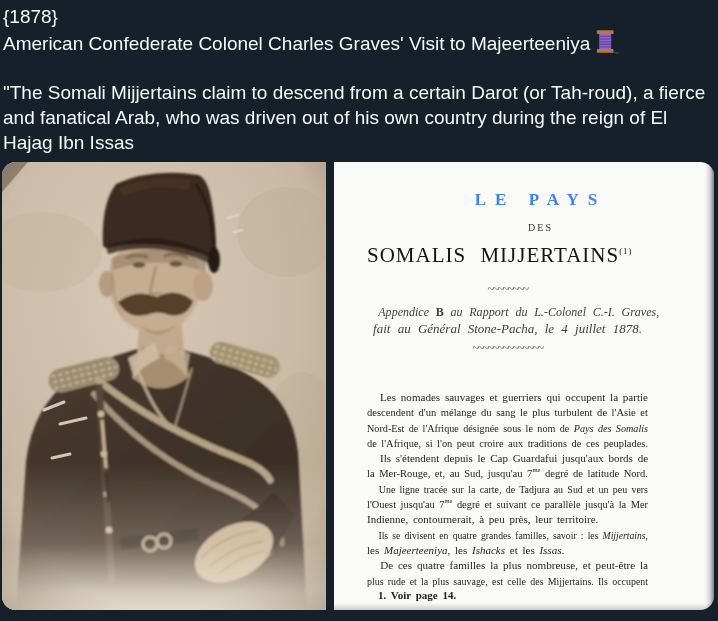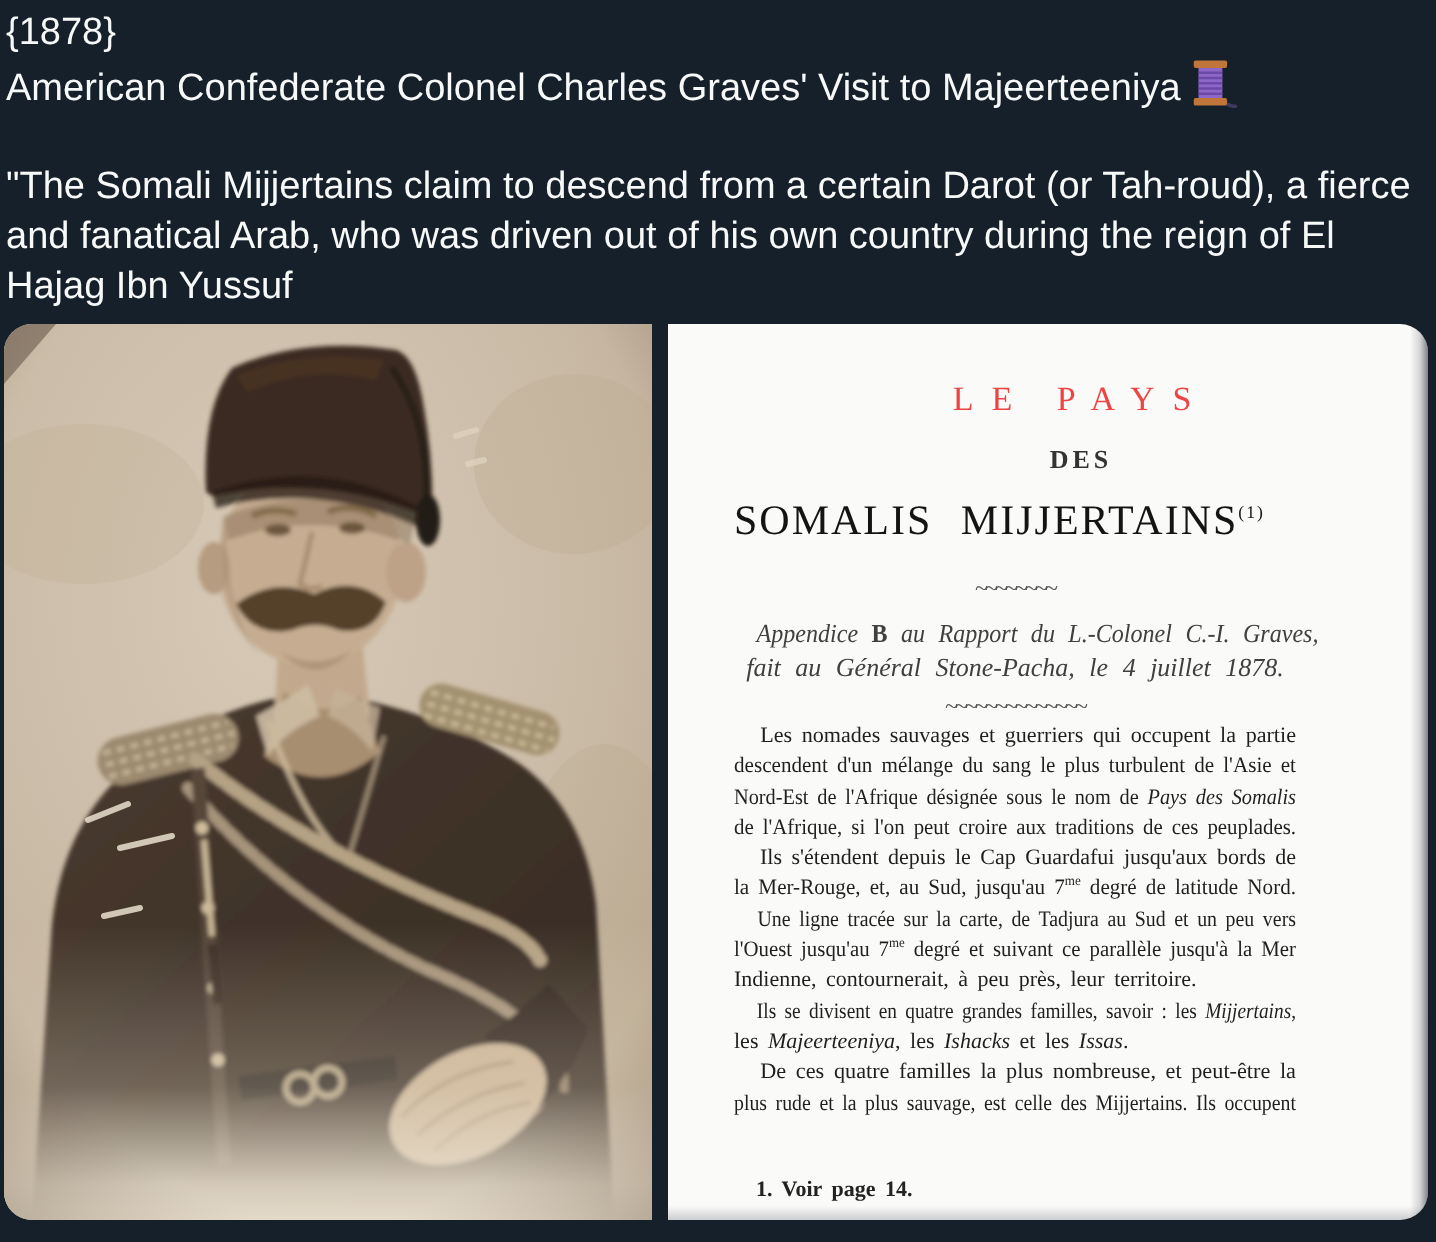--- a/index.html
+++ b/index.html
@@ -19,34 +19,34 @@
              border-radius:0 14px 14px 0;overflow:hidden;background:#fafaf8;}
   .media-doc::after{content:"";position:absolute;top:0;bottom:0;right:0;width:9px;
              background:linear-gradient(to right,rgba(25,30,42,0) 0%,rgba(40,45,60,.18) 55%,rgba(25,30,42,.55) 100%);}
   .media-doc::before{content:"";position:absolute;left:0;right:0;bottom:0;height:7px;
              background:linear-gradient(to bottom,rgba(25,30,42,0),rgba(40,45,60,.22));}
 
   
   .doc-inner{position:absolute;left:0;top:0;right:0;bottom:0;padding-left:33px;
              font-family:"Liberation Serif","DejaVu Serif",serif;color:#232323;}
   .doc-title1{margin-top:28px;font-size:17px;letter-spacing:9px;text-align:center;
-              color:#ef4444;font-weight:400;}
-  .doc-title2{margin-top:12px;font-size:13px;letter-spacing:2px;text-align:center;
-              color:#333;font-weight:700;}
+              color:#3b82f6;font-weight:700;}
+  .doc-title2{margin-top:12px;font-size:10px;letter-spacing:2px;text-align:center;
+              color:#333;font-weight:400;}
   .doc-title3{margin-top:10px;font-size:21px;letter-spacing:1px;word-spacing:8px;
               color:#141414;width:281px;}
   .doc-title3 sup{font-size:42%;}
   .squiggle{margin-top:14px;text-align:center;color:#5a5a5a;font-size:12px;
             letter-spacing:-1.5px;width:281px;}
   .squiggle.second{margin-top:4px;}
   .appendice{margin-top:6px;font-size:13px;line-height:17px;width:281px;
              word-spacing:4px;color:#404040;}
   .appendice .fline{text-align:center;}
   .appendice .lc,.tcenter .lc{transform-origin:50% 50%;}
-  .doc-body{width:281px;font-size:11px;line-height:15.3px;
+  .doc-body{margin-top:34px;width:281px;font-size:11px;line-height:15.3px;
             color:#1f1f1f;word-spacing:2px;}
   .dline{display:block;}
   .dline.first .lc{padding-left:13px;}
   .doc-body sup,.seg-sup{font-size:62%;line-height:0;}
   .seg-i{font-style:italic;}
   .seg-b{font-weight:700;}
   .footnote{position:absolute;left:44px;bottom:9px;font-size:11px;font-weight:700;
             color:#222;word-spacing:2px;margin-top:28px;}
 </style>
 </head>
@@ -67,21 +67,21 @@
             <path d="M3.5,6.2 h10 M3.5,8.4 h10 M3.5,10.6 h10 M3.5,12.8 h10 M3.5,15 h10"></path>
           </g>
           <rect x="1.5" y="16.8" width="14" height="3.2" rx="0.8" fill="#c0763a"></rect>
           <path d="M15.5,19.3 q3,1.6 4,0.6" fill="none" stroke-width="1.6" stroke="#3d3a5c"></path>
         </svg>
       </span>
     </div>
     <div class="quote">
         <div class="fline fit"><span class="lc"><span>"The Somali Mijjertains claim to descend from a certain Darot (or Tah-roud), a fierce</span></span></div>
         <div class="fline fit"><span class="lc"><span>and fanatical Arab, who was driven out of his own country during the reign of El</span></span></div>
-        <div class="fline fit"><span class="lc"><span>Hajag Ibn Yussuf</span></span></div>
+        <div class="fline fit"><span class="lc"><span>Hajag Ibn Issas</span></span></div>
       </div>
   </div>
 
   <div class="media-photo">
     <svg width="324" height="448" viewBox="0 0 324 448">
       <defs>
         <radialGradient id="gPaper" cx="42%" cy="30%" r="90%">
           <stop offset="0" stop-color="#d6c9b6"></stop>
             <stop offset="0.55" stop-color="#cabba7"></stop>
             <stop offset="1" stop-color="#b3a28b"></stop>

